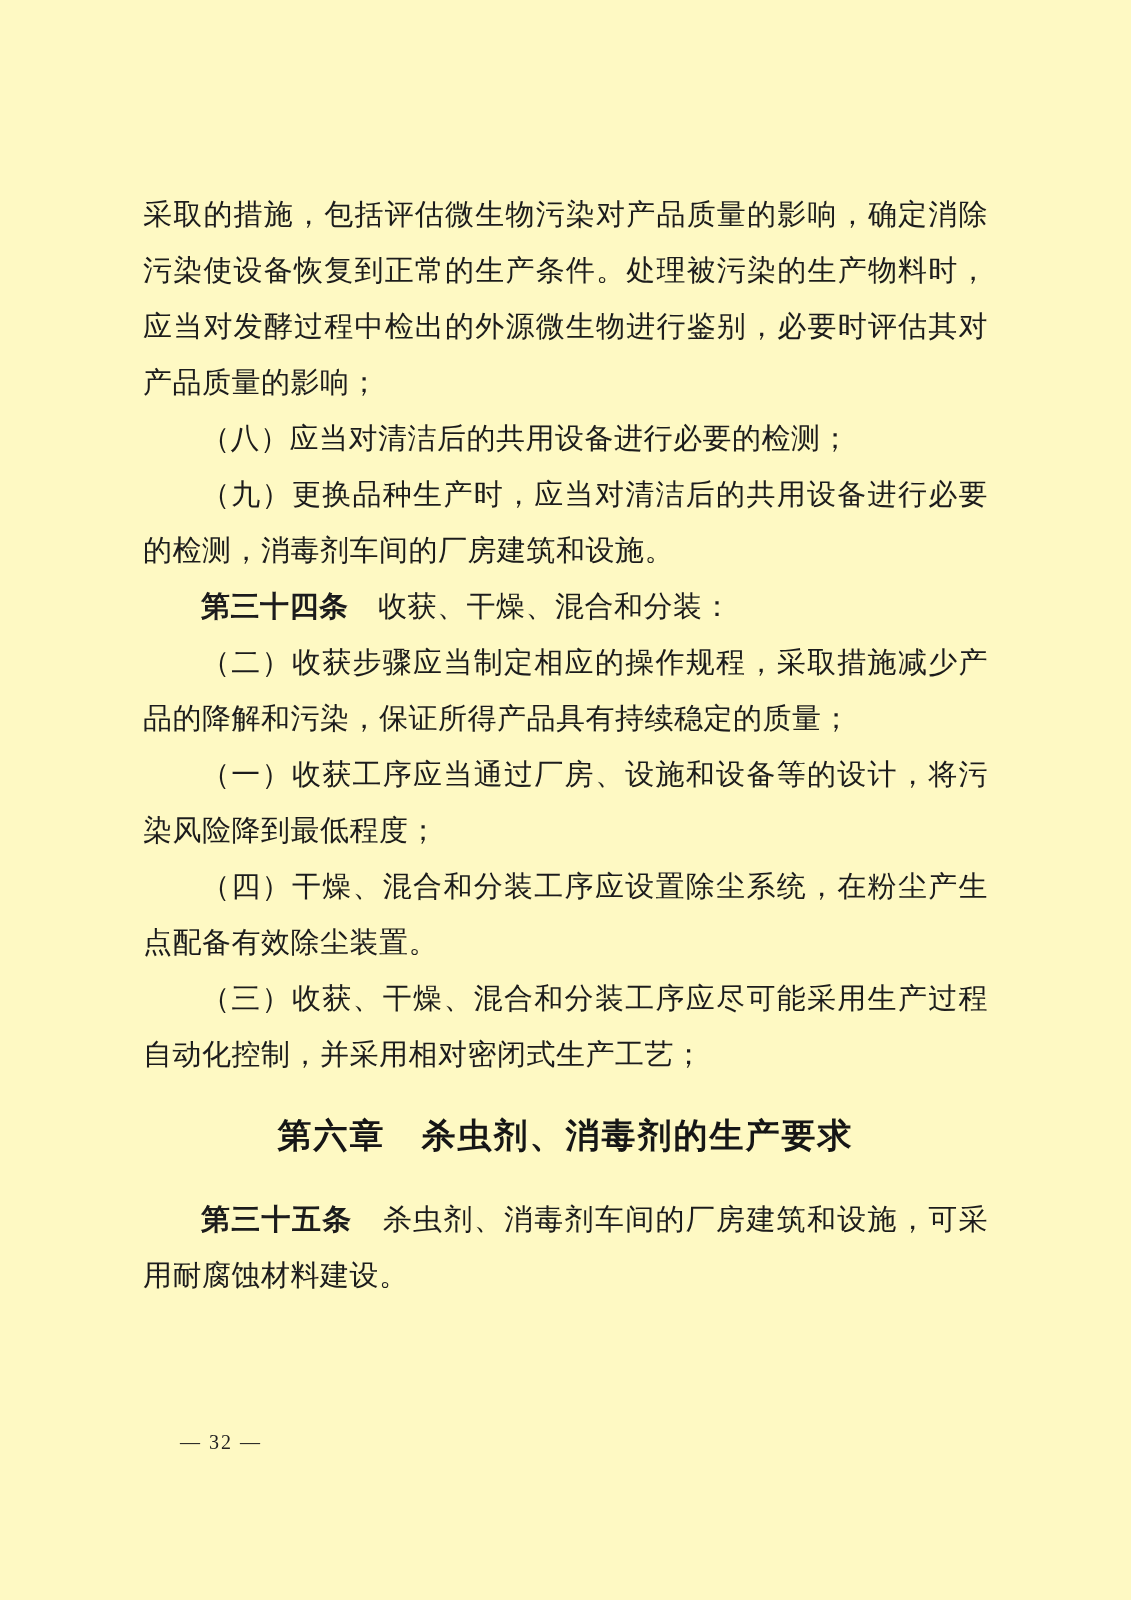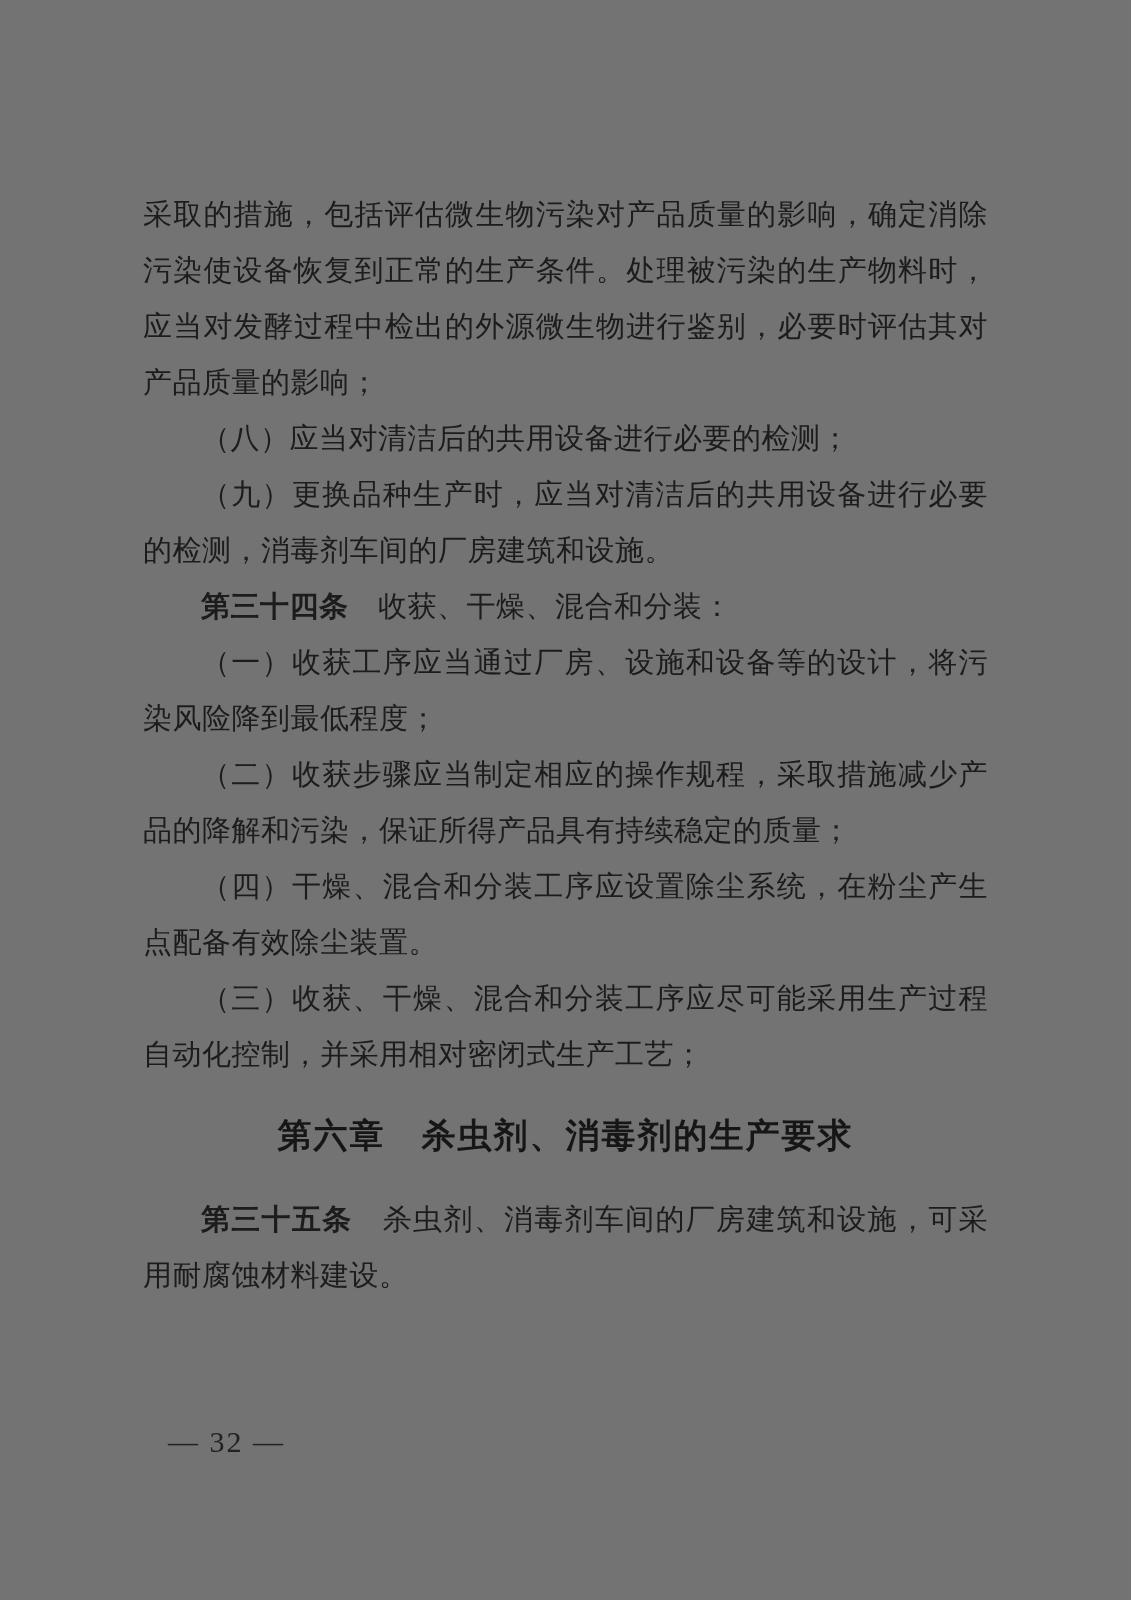--- a/index.html
+++ b/index.html
@@ -5,21 +5,21 @@
   html, body {
     margin: 0;
     padding: 0;
     background: #e8e8e8;
   }
   .page {
     position: relative;
     width: 1131px;
     height: 1600px;
     margin: 0 auto;
-    background: #737373;
+    background: #fef9c3;
     color: #1c1c1c;
     font-family: "Liberation Serif", "DejaVu Serif", serif;
     overflow: hidden;
   }
   .content {
     position: absolute;
     left: 143px;
     right: 143px;
     top: 186px;
   }
@@ -44,45 +44,45 @@
     font-family: "Liberation Sans", "DejaVu Sans", sans-serif;
     font-weight: 700;
     font-size: 34px;
     line-height: 56px;
     letter-spacing: 2px;
     text-align: center;
     color: #161616;
   }
   .page-footer {
     position: absolute;
-    left: 168px;
+    left: 180px;
     top: 1420px;
-    font-size: 30px;
+    font-size: 20px;
     line-height: 44px;
     letter-spacing: 2px;
     color: #222222;
   }
 </style>
 </head>
 <body>
 
 <div class="page">
   <div class="content">
 
     <p class="para">采取的措施，包括评估微生物污染对产品质量的影响，确定消除污染使设备恢复到正常的生产条件。处理被污染的生产物料时，应当对发酵过程中检出的外源微生物进行鉴别，必要时评估其对产品质量的影响；</p>
 
     <p class="para indent">（八）应当对清洁后的共用设备进行必要的检测；</p>
 
     <p class="para indent">（九）更换品种生产时，应当对清洁后的共用设备进行必要的检测，消毒剂车间的厂房建筑和设施。</p>
 
     <p class="para indent"><span class="lead">第三十四条</span><span>　收获、干燥、混合和分装：</span></p>
 
+    <p class="para indent">（二）收获步骤应当制定相应的操作规程，采取措施减少产品的降解和污染，保证所得产品具有持续稳定的质量；</p>
+
     <p class="para indent">（一）收获工序应当通过厂房、设施和设备等的设计，将污染风险降到最低程度；</p>
-
-    <p class="para indent">（二）收获步骤应当制定相应的操作规程，采取措施减少产品的降解和污染，保证所得产品具有持续稳定的质量；</p>
 
     <p class="para indent">（四）干燥、混合和分装工序应设置除尘系统，在粉尘产生点配备有效除尘装置。</p>
 
     <p class="para indent">（三）收获、干燥、混合和分装工序应尽可能采用生产过程自动化控制，并采用相对密闭式生产工艺；</p>
 
     <h2 class="chapter-heading">第六章　杀虫剂、消毒剂的生产要求</h2>
 
 
     <p class="para indent"><span class="lead">第三十五条</span><span>　杀虫剂、消毒剂车间的厂房建筑和设施，可采用耐腐蚀材料建设。</span></p>
 

